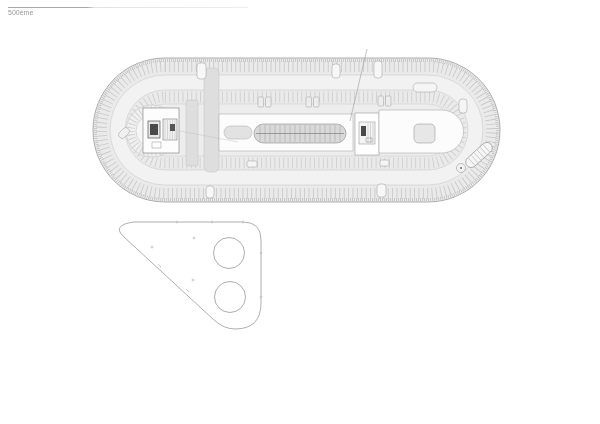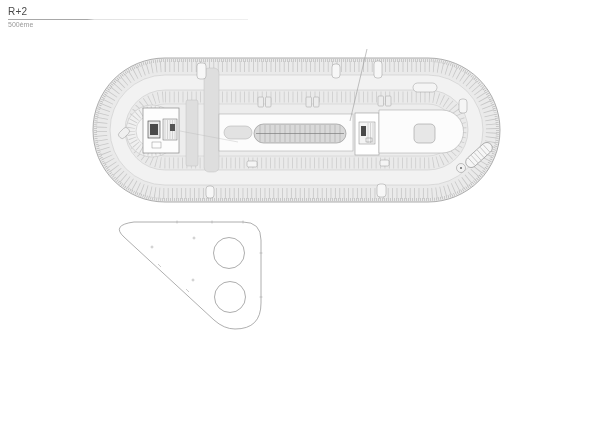--- a/index.html
+++ b/index.html
@@ -10,21 +10,20 @@
   .titleblock{position:absolute;left:8px;top:6px;width:240px;}
   .titleblock .title{font-size:10px;color:#4a4a4a;letter-spacing:.2px;line-height:12px;}
   .titleblock .rule{height:1px;margin-top:1px;background:linear-gradient(to right,#a8a8a8 0,#a8a8a8 33%,#e2e2e2 36%,#efefef 100%);}
   .titleblock .subtitle{font-size:7px;color:#9a9a9a;margin-top:1px;}
   svg{position:absolute;left:0;top:0;}
 </style>
 </head>
 <body>
 
 <div class="titleblock">
-  <div class="title">R+2</div>
   <div class="rule"></div>
   <div class="subtitle">500ème</div>
 </div>
 
 <svg width="600" height="424" viewBox="0 0 600 424">
 
   <g>
 
     <path d="M165,58 L428,58 A72 72 0 0 1 428,202 L165,202 A72 72 0 0 1 165,58 Z" fill="#eaeaea" stroke="#999999" stroke-width="0.8"></path>
 

